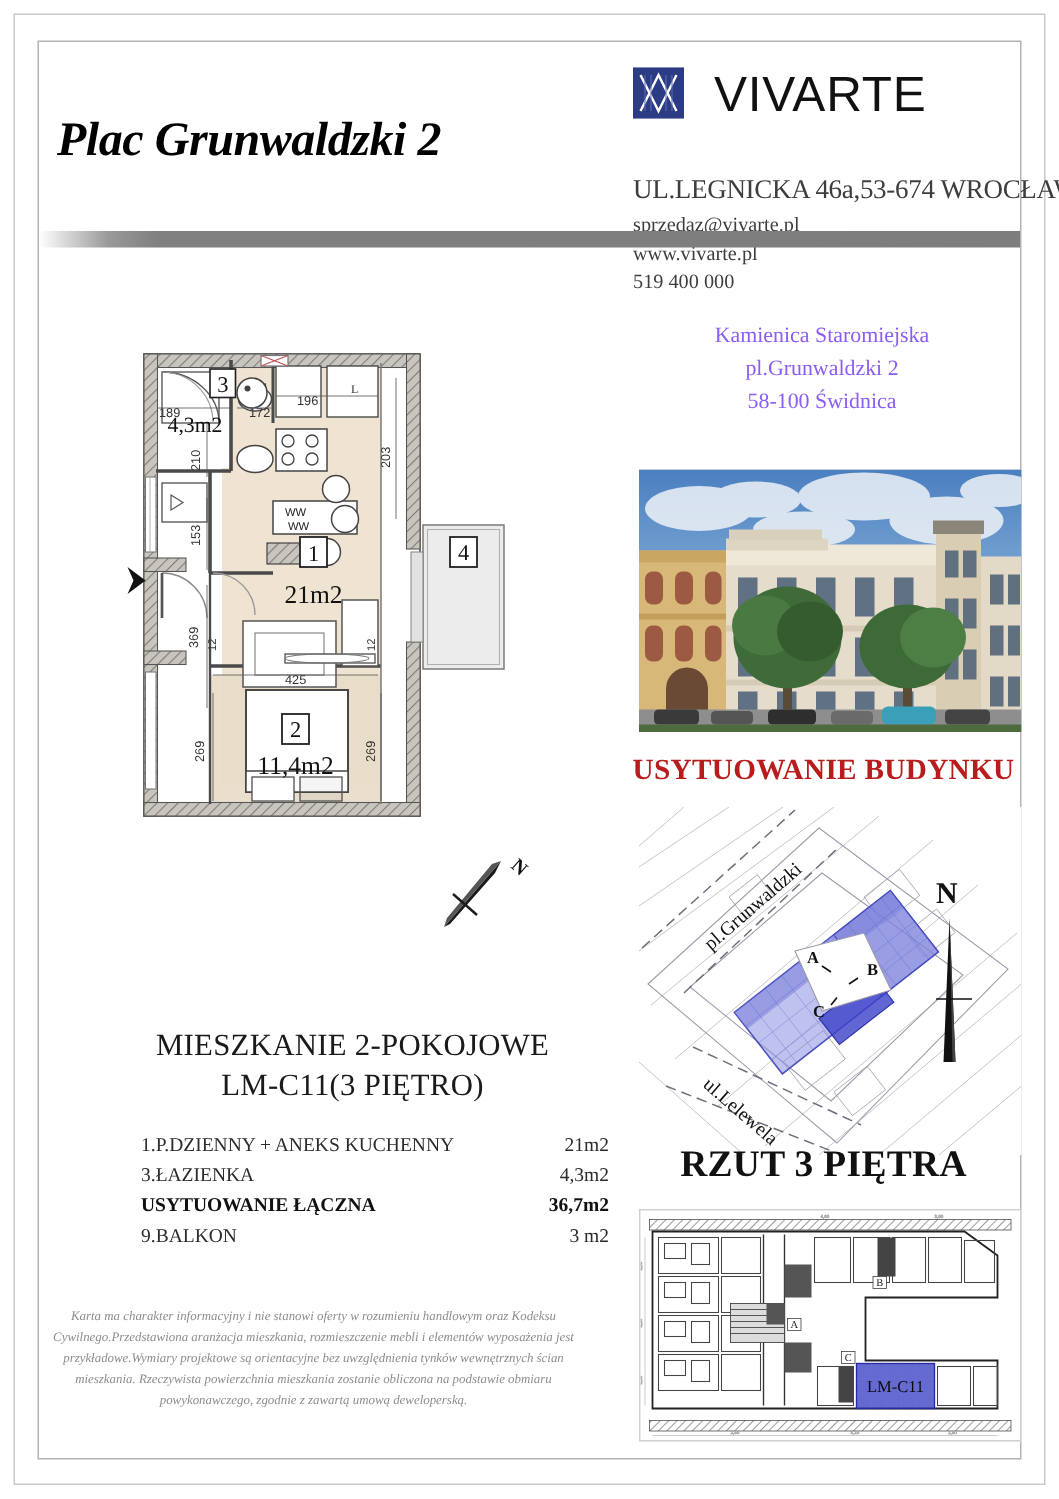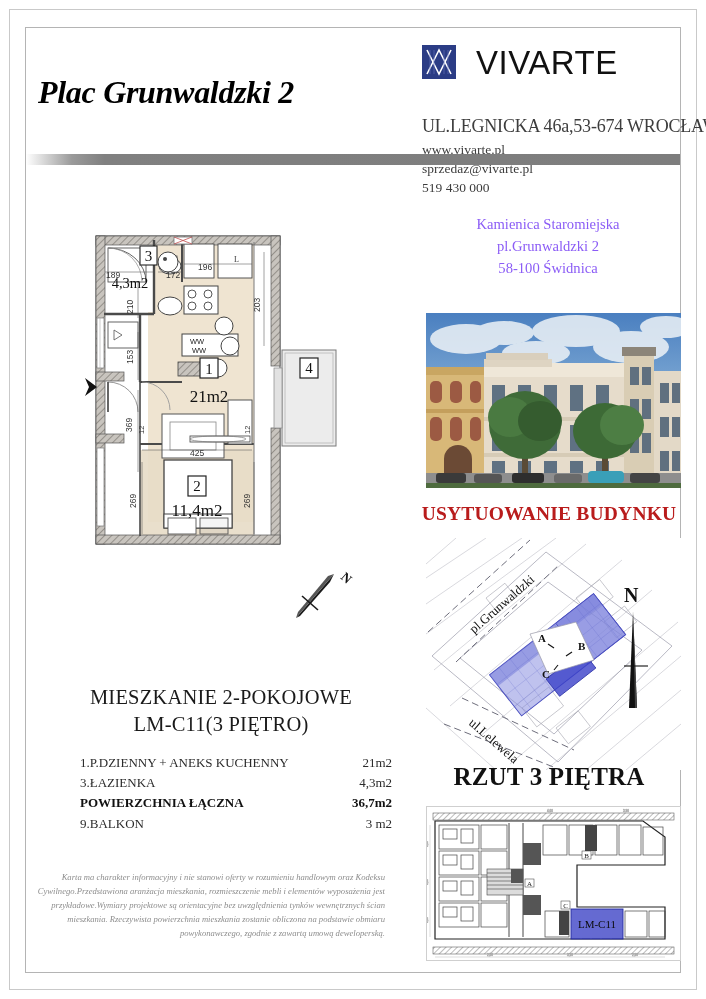--- a/index.html
+++ b/index.html
@@ -111,21 +111,21 @@
   }
   #compass {
     position: absolute;
     left: 288px; top: 560px;
     width: 70px; height: 70px;
   }
 
   
   #apt-info {
     position: absolute;
-    left: 26px; top: 684px;
+    left: 40px; top: 684px;
     width: 390px;
   }
   #apt-title {
     text-align: center;
     font-size: 20.5px;
     letter-spacing: 0.2px;
     line-height: 1.3;
     color: #1a1a1a;
   }
   #apt-code {
@@ -158,21 +158,21 @@
   
   #disclaimer {
     position: absolute;
     left: 33px; top: 871px;
     width: 352px;
     font-family: "Liberation Serif", serif;
     font-style: italic;
     font-size: 8.6px;
     line-height: 1.62;
     color: #8d8d8d;
-    text-align: right;
+    text-align: center;
   }
 
   
   #addr-block {
     position: absolute;
     left: 416px; top: 213px;
     width: 264px;
     text-align: center;
   }
   .addr-line {
@@ -259,23 +259,23 @@
               <path d="M8 5 L8 29"></path>
                 <path d="M12 5 L12 29"></path>
               <path d="M22 5 L22 29"></path>
                 <path d="M26 5 L26 29"></path>
             </g>
           </svg>
         </div>
         <div id="brand-word">VIVARTE</div>
       </div>
       <div class="brand-line" id="brand-addr">UL.LEGNICKA 46a,53-674 WROCŁAW</div>
+      <div class="brand-line">sprzedaz@vivarte.pl</div>
       <div class="brand-line">www.vivarte.pl</div>
-      <div class="brand-line">sprzedaz@vivarte.pl</div>
-      <div class="brand-line">519 430 000</div>
+      <div class="brand-line">519 400 000</div>
     </div>
   </div>
 
   <div id="divider-bar"></div>
 
   <div id="plan-wrap">
     <svg id="plan-svg" width="260" height="345" viewBox="0 0 260 345">
       <defs>
         <pattern id="wallhatch" width="5" height="5" patternTransform="rotate(45)" patternUnits="userSpaceOnUse">
           <rect width="5" height="5" fill="#c8c4be"></rect>
@@ -440,21 +440,21 @@
       <tbody>
         <tr>
           <td>1.P.DZIENNY + ANEKS KUCHENNY</td>
           <td class="val">21m2</td>
         </tr>
         <tr>
           <td>3.ŁAZIENKA</td>
           <td class="val">4,3m2</td>
         </tr>
         <tr class="total">
-          <td>POWIERZCHNIA ŁĄCZNA</td>
+          <td>USYTUOWANIE ŁĄCZNA</td>
           <td class="val">36,7m2</td>
         </tr>
         <tr>
           <td>9.BALKON</td>
           <td class="val">3 m2</td>
         </tr>
       </tbody>
     </table>
   </div>
 

